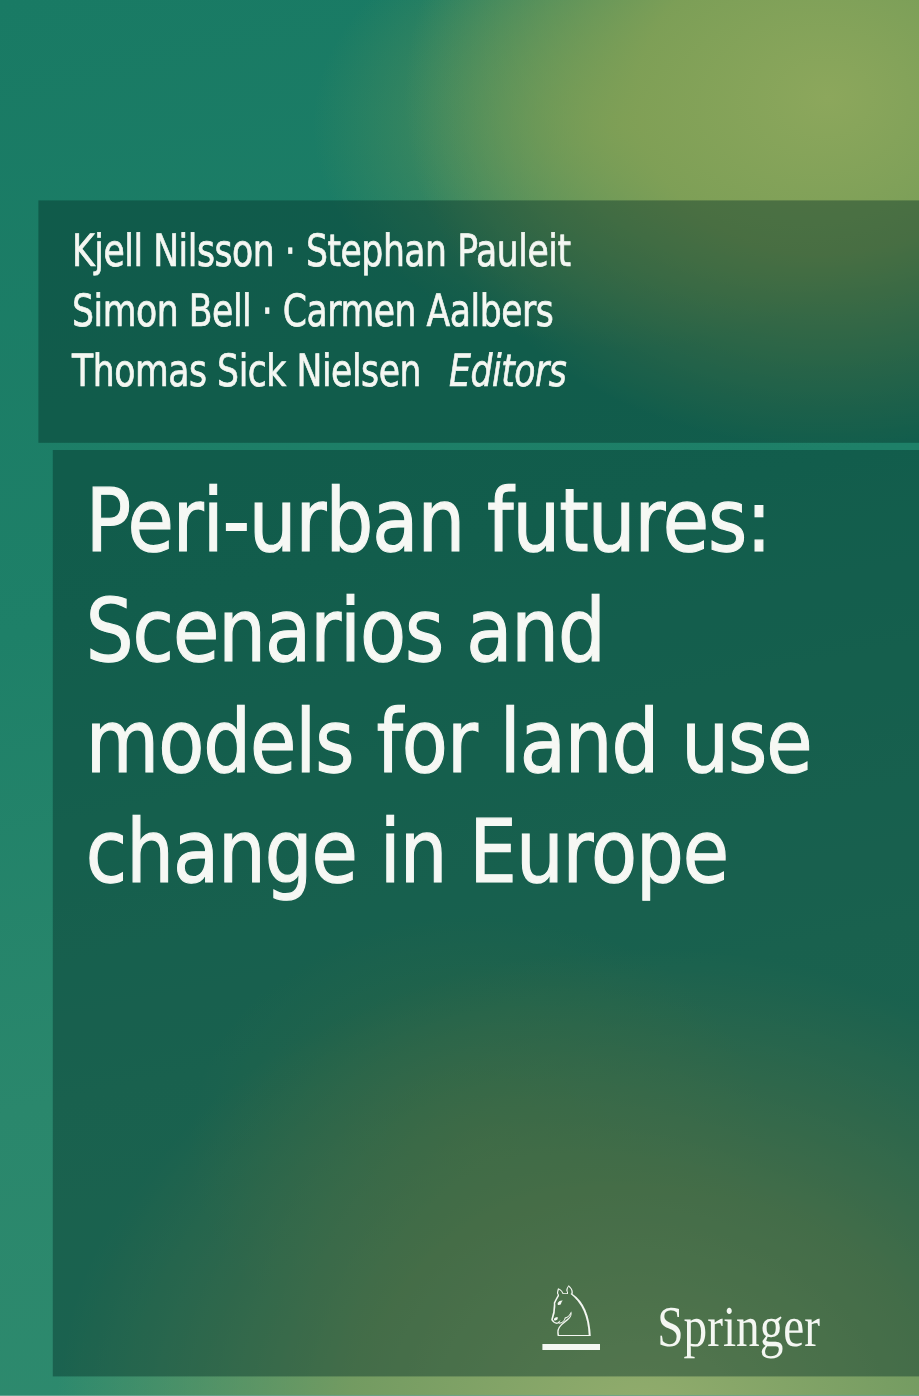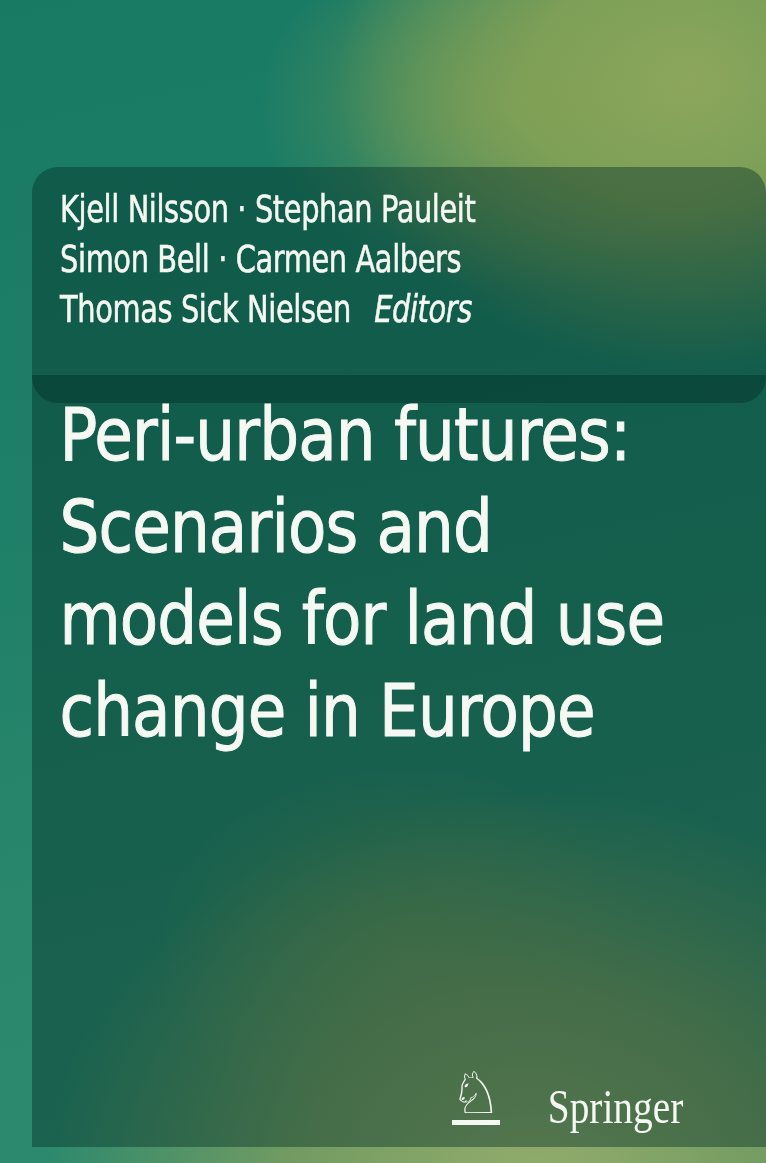--- a/index.html
+++ b/index.html
@@ -26,22 +26,22 @@
     background-color: #1f8168;
   }
 
   
   .panel {
     position: absolute;
     left: 32px;
     right: 0;
     background: rgba(2, 45, 38, 0.42);
   }
-  .author-panel { top: 167px; height: 236px; border-radius: 26px; }
-  .title-panel  { top: 375px; bottom: 16px; }
+  .author-panel { top: 167px; height: 202px; }
+  .title-panel  { top: 375px; bottom: 16px; margin-left: 12px; }
 
   .authors {
     padding: 18px 0 0 36px;
     color: #f4f7f2;
     font-size: 37px;
     line-height: 50px;
     letter-spacing: -0.5px;
     -webkit-text-stroke: 0.6px #f4f7f2;
     transform: scaleX(0.78);
     transform-origin: 0 0;

